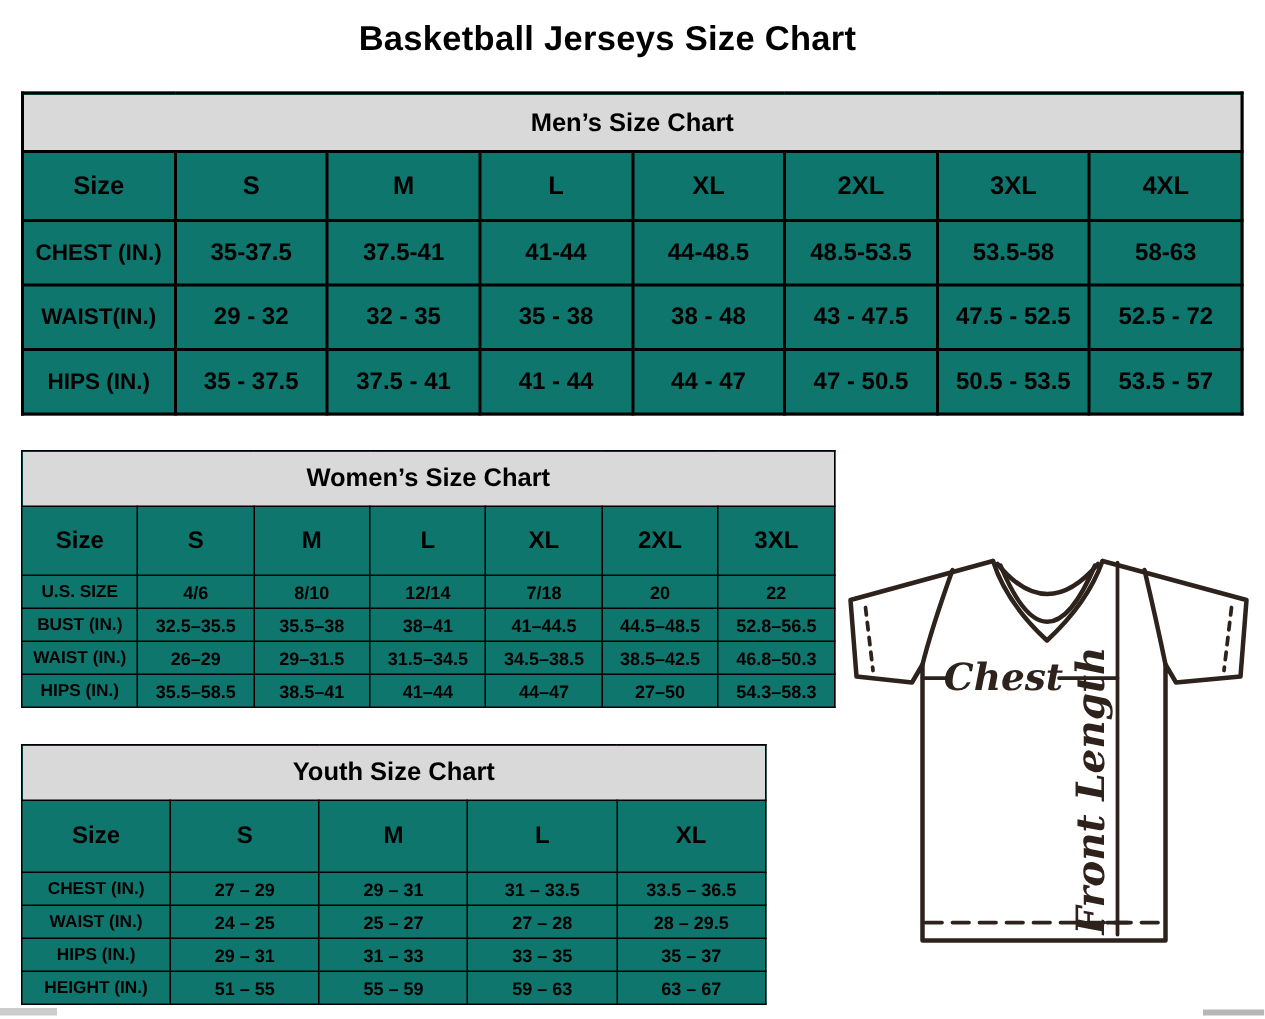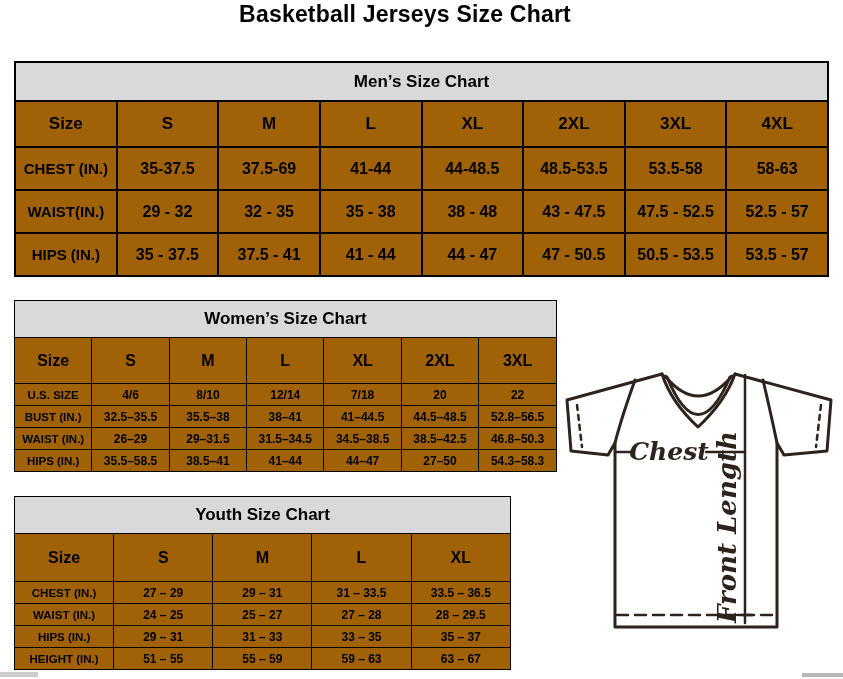--- a/index.html
+++ b/index.html
@@ -1,26 +1,26 @@
 <!DOCTYPE html>
 <html><head>
 <meta charset="utf-8">
 <style>
   html,body{margin:0;padding:0;background:#fff;}
   #screen{
     position:relative;width:843px;height:679px;background:#ffffff;
     font-family:"Liberation Sans",sans-serif;color:#000;overflow:hidden;
   }
   .page-title{
-    position:absolute;top:1px;left:0;width:810px;text-align:center;
+    position:absolute;top:12px;left:0;width:810px;text-align:center;
     font-size:23px;font-weight:bold;letter-spacing:.2px;
   }
   table.size-chart{
     position:absolute;border-collapse:collapse;table-layout:fixed;
-    background:#a16207;
+    background:#0f766e;
   }
   table.size-chart td{
     border:2px solid #000;text-align:center;vertical-align:middle;
     font-weight:bold;padding:0;overflow:hidden;white-space:nowrap;
   }
   tr.bar td{background:#d9d9d9;font-size:17px;}
   
   table.men{left:14px;top:61px;width:815px;}
   table.men td:first-child{width:123px;}
   table.men tr.bar{height:39px;}
@@ -78,36 +78,36 @@
           <td>M</td>
           <td>L</td>
           <td>XL</td>
           <td>2XL</td>
           <td>3XL</td>
           <td>4XL</td>
         </tr>
         <tr class="data">
           <td>CHEST (IN.)</td>
           <td>35-37.5</td>
-          <td>37.5-69</td>
+          <td>37.5-41</td>
           <td>41-44</td>
           <td>44-48.5</td>
           <td>48.5-53.5</td>
           <td>53.5-58</td>
           <td>58-63</td>
         </tr>
         <tr class="data">
           <td>WAIST(IN.)</td>
           <td>29 - 32</td>
           <td>32 - 35</td>
           <td>35 - 38</td>
           <td>38 - 48</td>
           <td>43 - 47.5</td>
           <td>47.5 - 52.5</td>
-          <td>52.5 - 57</td>
+          <td>52.5 - 72</td>
         </tr>
         <tr class="data">
           <td>HIPS (IN.)</td>
           <td>35 - 37.5</td>
           <td>37.5 - 41</td>
           <td>41 - 44</td>
           <td>44 - 47</td>
           <td>47 - 50.5</td>
           <td>50.5 - 53.5</td>
           <td>53.5 - 57</td>

